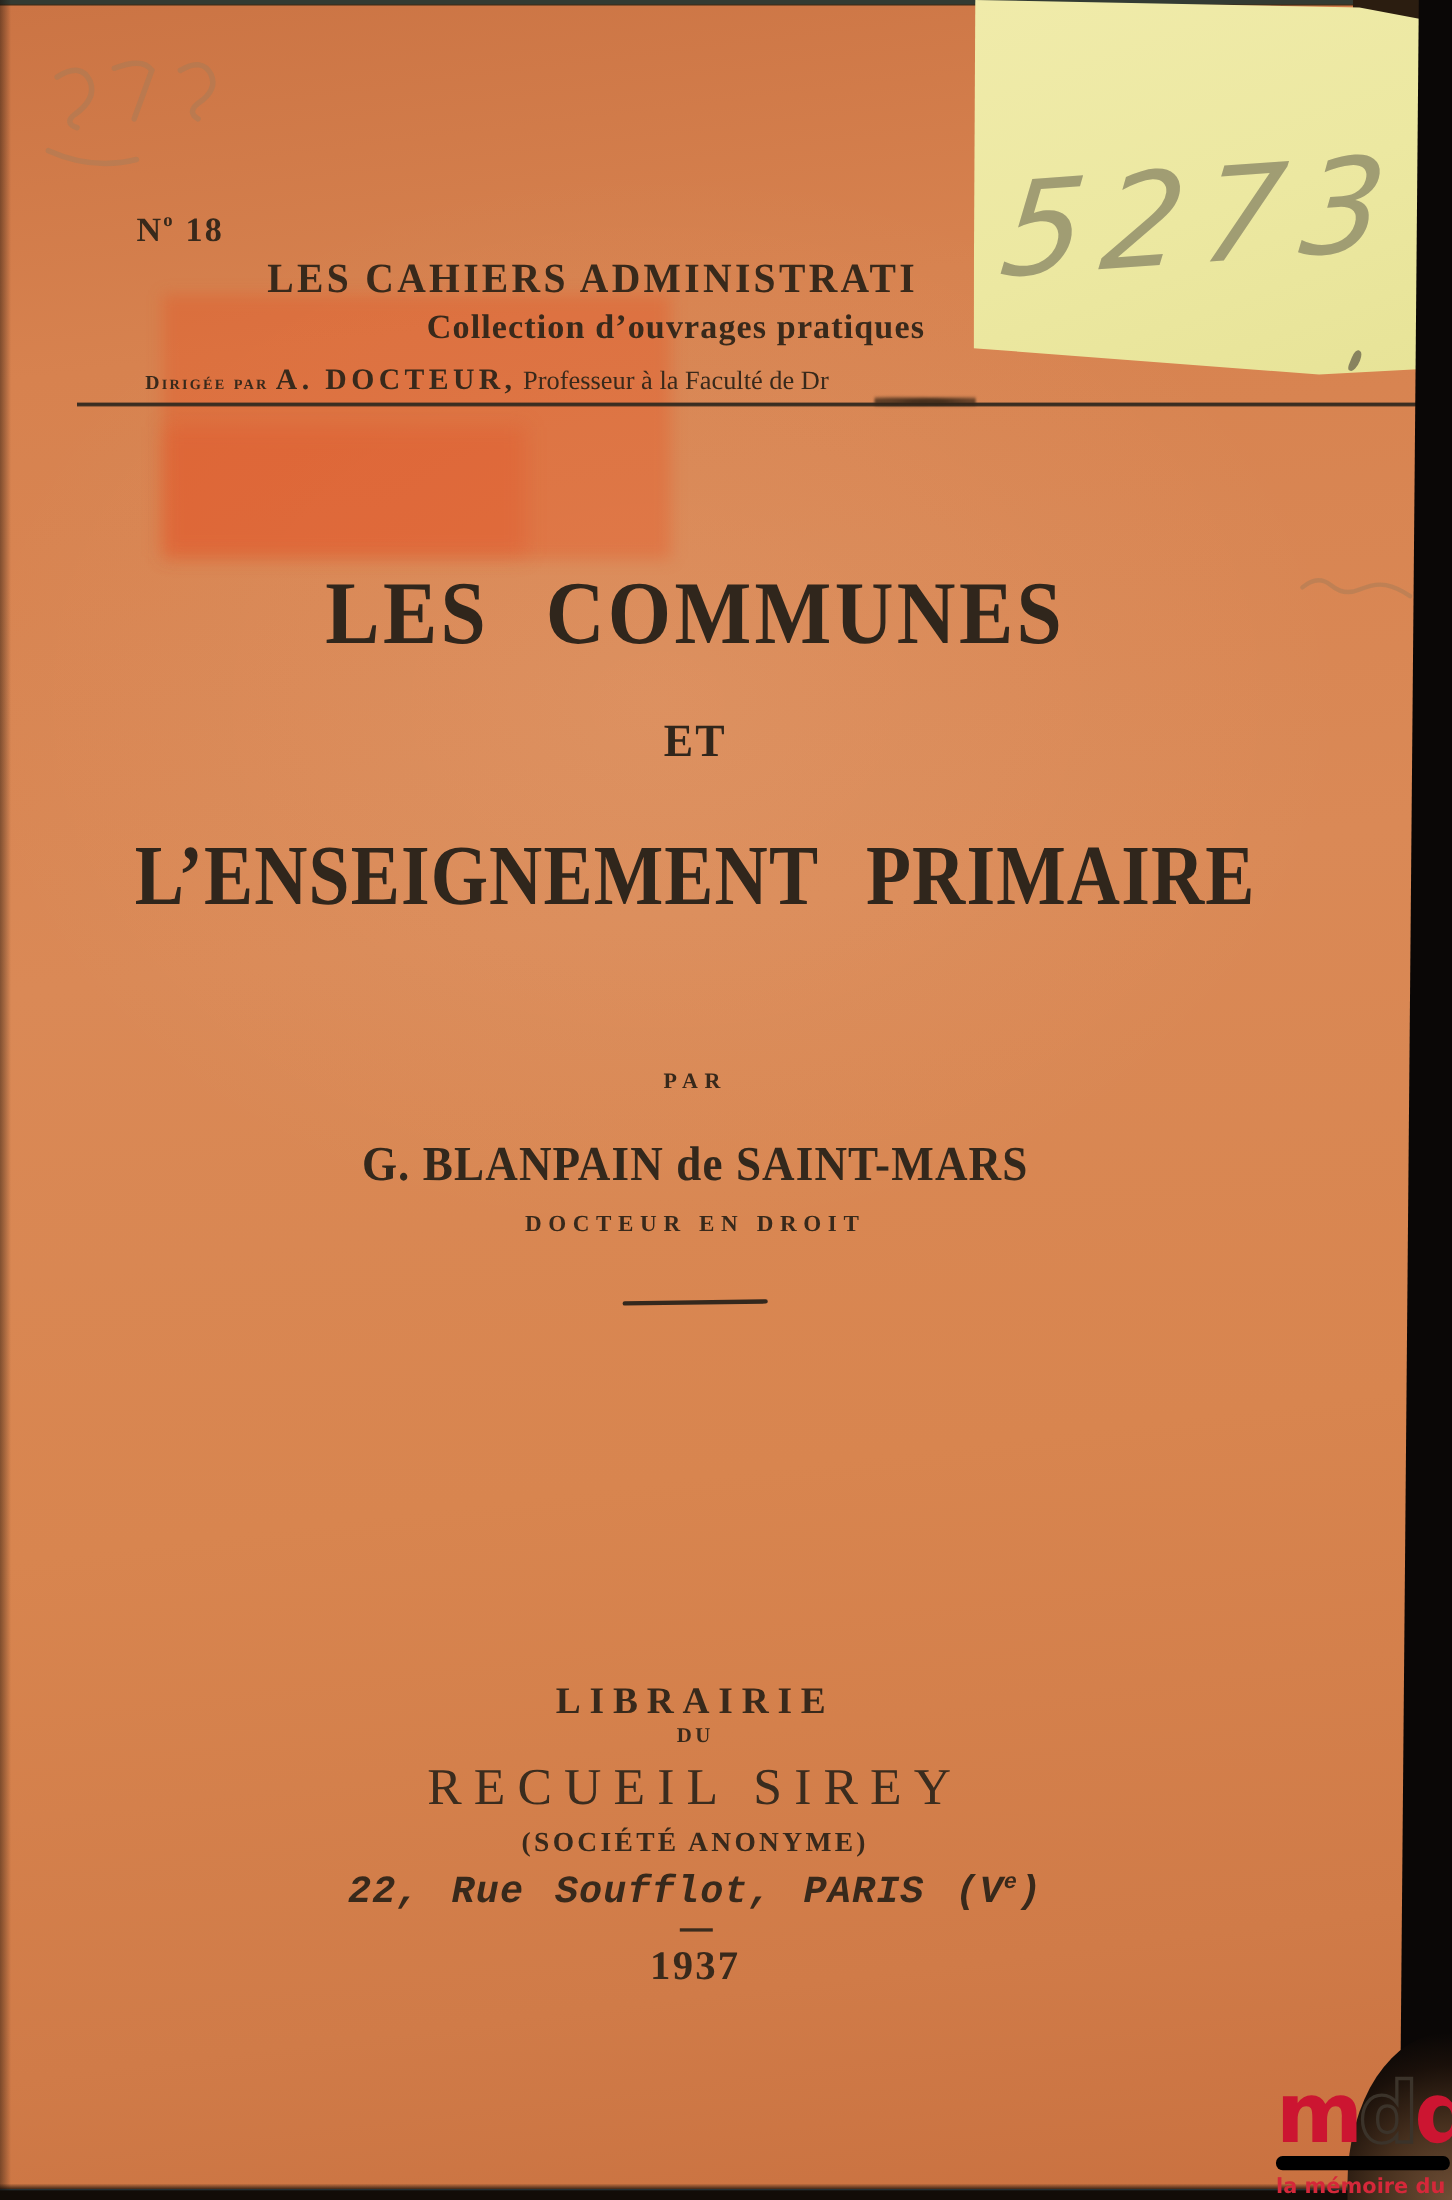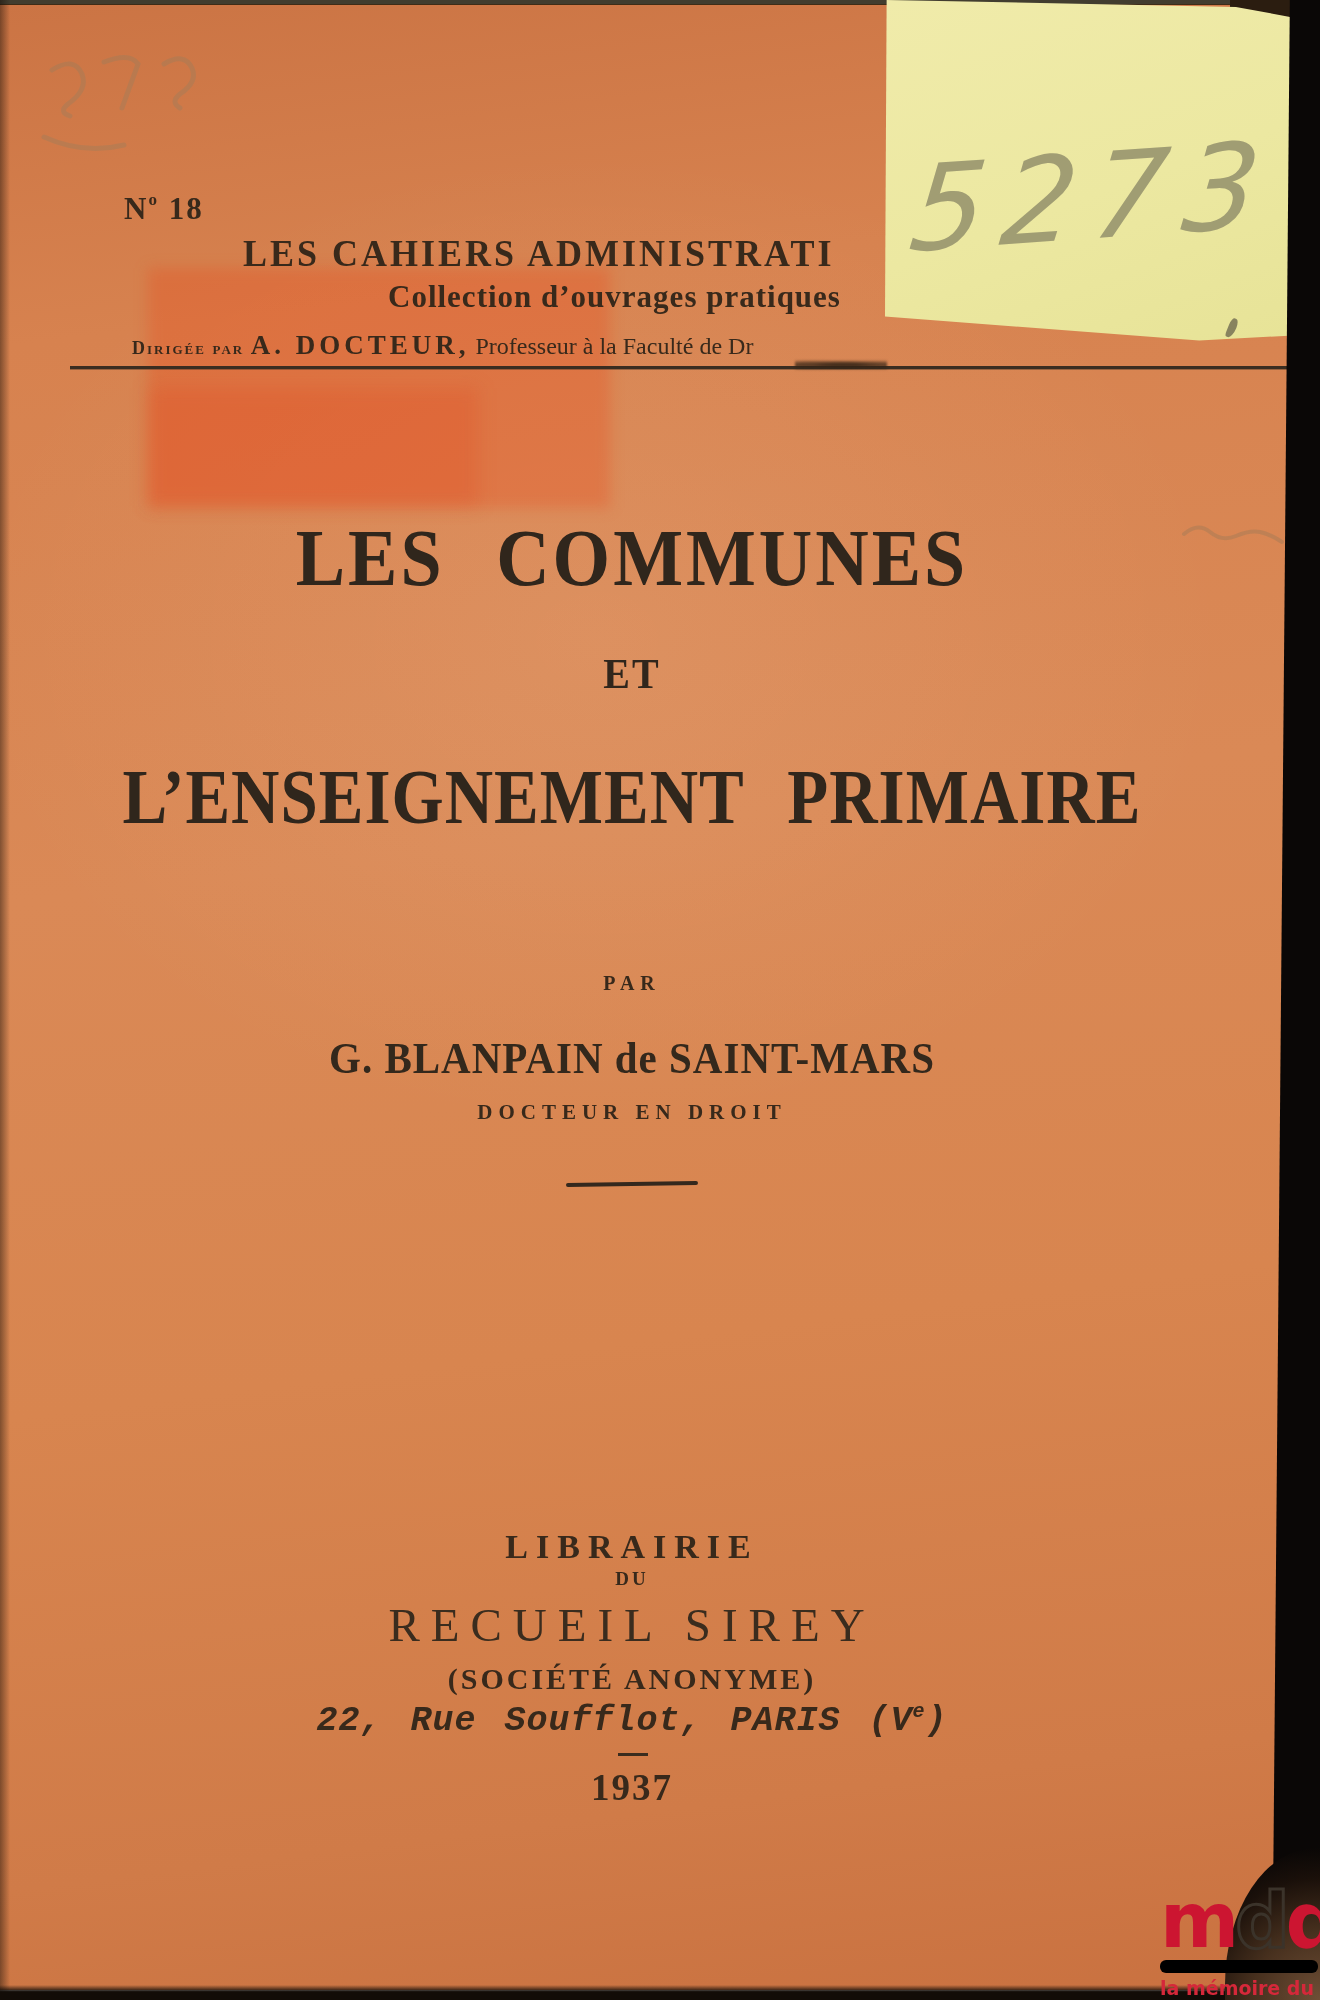--- a/index.html
+++ b/index.html
@@ -1,16 +1,16 @@
 <!DOCTYPE html>
 <html><head>
 <meta charset="utf-8">
 <style>
   html,body{margin:0;padding:0;background:#0b0807;}
-  .page{position:relative;width:1320px;height:2000px;overflow:hidden;background:#e5e5e5;
+  .page{position:relative;width:1320px;height:2000px;overflow:hidden;background:#7dd3fc;
         font-family:"Liberation Serif",serif;}
   
   .cover{position:absolute;left:0;top:4px;right:22px;bottom:10px;
          background:
            radial-gradient(ellipse 900px 700px at 46% 32%, rgba(255,233,205,.10), rgba(0,0,0,0) 70%),
            linear-gradient(173deg,#cb7444 0%,#d7824f 16%,#da8956 42%,#d8854f 66%,#d07b48 88%,#c97140 100%);}
   .edge-top{position:absolute;left:0;top:0;width:100%;height:5px;background:#26200f;opacity:.85;z-index:1;}
   .edge-left{position:absolute;left:0;top:0;width:10px;height:100%;z-index:1;
              background:linear-gradient(to right,rgba(20,12,6,.45),rgba(20,12,6,0));}
   .edge-bottom{position:absolute;left:0;bottom:0;width:100%;height:15px;z-index:6;
@@ -44,21 +44,21 @@
   .title3{top:758px;font-size:67px;font-weight:bold;letter-spacing:1px;word-spacing:26px;
           transform:scaleY(1.16);color:#30261c;}
   .par{top:972px;font-size:20px;font-weight:bold;letter-spacing:6px;}
   .author{top:1034px;font-size:41px;font-weight:bold;letter-spacing:1px;transform:scaleY(1.08);color:#33281c;}
   .docteur{top:1100px;font-size:21px;font-weight:bold;letter-spacing:6px;}
   .rule-short{position:absolute;left:566px;top:1182px;width:132px;height:4px;background:#34281d;z-index:2;
               transform:rotate(-.8deg);border-radius:2px;}
   .pub1{top:1528px;font-size:34px;font-weight:bold;letter-spacing:8px;}
   .pub2{top:1568px;font-size:19px;font-weight:bold;letter-spacing:3px;}
   .pubname{top:1598px;font-size:47px;letter-spacing:11px;color:#3a2c1e;}
-  .pubtype{top:1662px;font-size:30px;font-weight:bold;letter-spacing:3px;}
+  .pubtype{top:1662px;font-size:25px;font-weight:bold;letter-spacing:3px;}
   .address{top:1700px;font-size:35px;font-weight:bold;font-style:italic;letter-spacing:1px;word-spacing:6px;font-family:Liberation Mono, monospace;}
   .address sup{font-size:20px;}
   .dash1937{position:absolute;left:618px;top:1753px;width:30px;height:3px;background:#3a2c1e;z-index:2;}
   .year{top:1766px;font-size:37px;font-weight:bold;letter-spacing:2px;}
   
   .scribble{position:absolute;z-index:2;}
   .smudge{position:absolute;left:795px;top:358px;width:92px;height:14px;z-index:2;
           background:radial-gradient(ellipse at 20% 50%, rgba(52,36,22,.75) 0 18%, transparent 55%),
                      radial-gradient(ellipse at 55% 50%, rgba(52,36,22,.6) 0 14%, transparent 50%),
                      radial-gradient(ellipse at 85% 50%, rgba(52,36,22,.7) 0 16%, transparent 52%);

